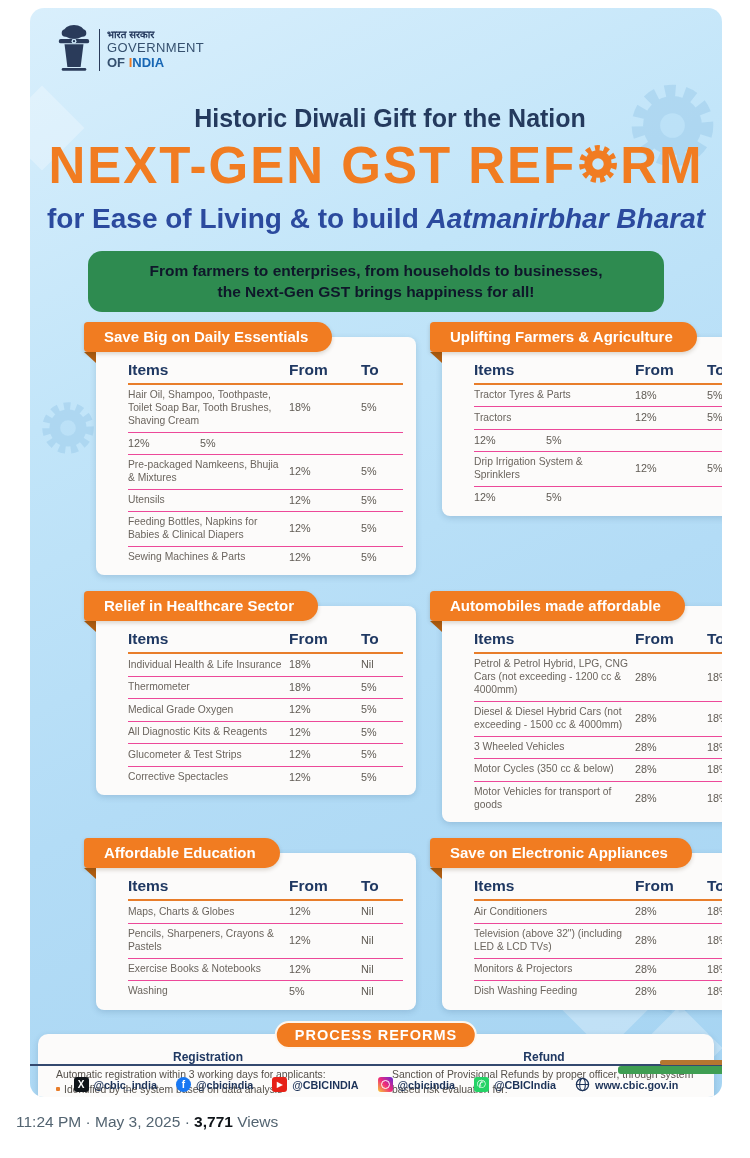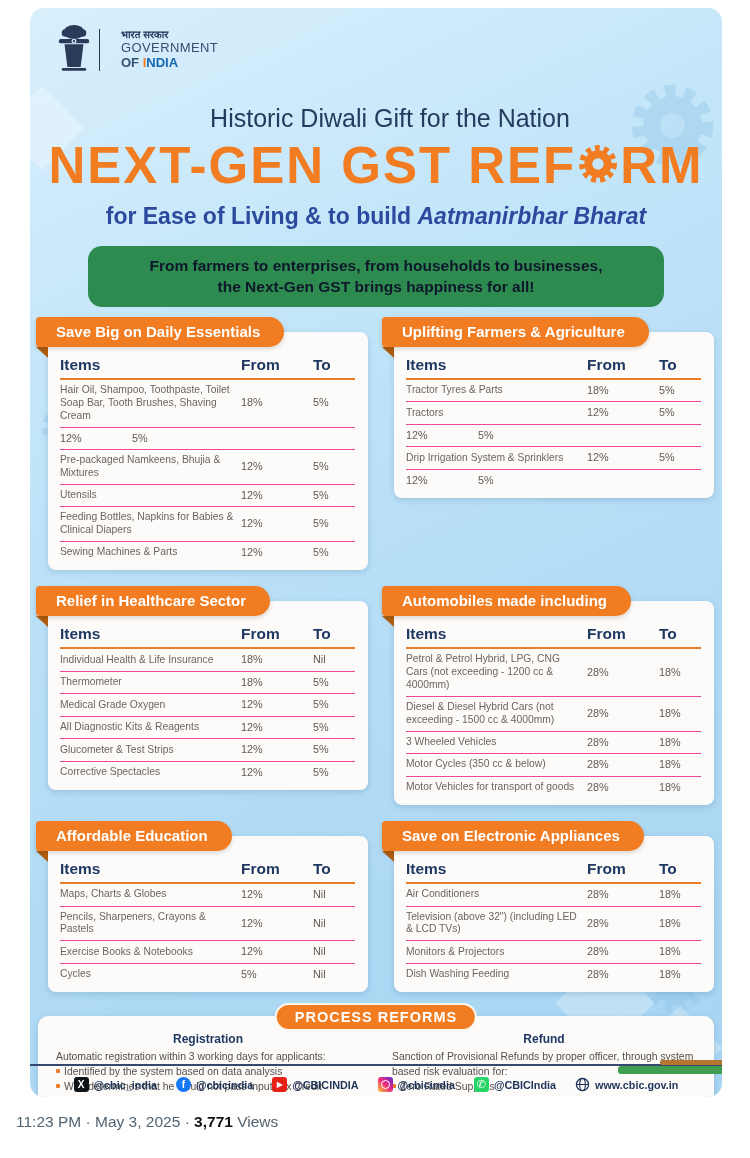--- a/index.html
+++ b/index.html
@@ -11,59 +11,59 @@
   .infographic{
     position:absolute;left:30px;top:8px;width:692px;height:1089px;
     border-radius:14px;overflow:hidden;
     background:linear-gradient(155deg,#d9effc 0%,#c2e5f9 30%,#b3dcf6 60%,#a6d4f2 100%);
   }
   .deco-gear{position:absolute;color:#8fc3e6;opacity:.38;}
   .deco-diamond{position:absolute;background:rgba(255,255,255,.28);transform:rotate(45deg);}
   
   .gov-emblem{position:absolute;top:16px;left:26px;display:flex;align-items:center;z-index:3;}
   .emblem-svg{width:36px;height:52px;}
-  .gov-text{margin-left:7px;padding-left:21px;border-left:1.5px solid #2a3b5a;line-height:1.15;}
+  .gov-text{margin-left:7px;padding-left:7px;border-left:1.5px solid #2a3b5a;line-height:1.15;}
   .gov-hindi{font-size:10px;font-weight:bold;color:#22375c;}
   .gov-line1{font-size:13px;color:#35506f;letter-spacing:.4px;}
   .gov-line2{font-size:13px;font-weight:bold;color:#35506f;}
   .gov-line2 .i-orange{color:#f17c21;}
   .gov-line2 .ndia{color:#1766b4;}
   
-  .kicker{margin-top:96px;text-align:center;font-size:25px;font-weight:normal;color:#243a5e;position:relative;z-index:2;padding-left:28px;}
+  .kicker{margin-top:96px;text-align:center;font-size:25px;font-weight:bold;color:#243a5e;position:relative;z-index:2;padding-left:28px;}
   .main-title{
     margin-top:6px;text-align:center;font-size:51px;font-weight:bold;color:#f17c21;
     letter-spacing:2px;position:relative;z-index:2;line-height:1.05;
   }
   .main-title .gear-o{display:inline-block;width:44px;height:44px;vertical-align:-3px;color:#f17c21;}
-  .subtitle{margin-top:10px;text-align:center;font-size:23px;font-weight:bold;color:#2b4a9e;position:relative;z-index:2;}
+  .subtitle{margin-top:10px;text-align:center;font-size:28px;font-weight:bold;color:#2b4a9e;position:relative;z-index:2;}
   .subtitle .it{font-style:italic;}
   .banner{
     width:556px;margin:16px auto 0;background:#2e8b50;border-radius:14px;color:#0f172a;
     font-weight:bold;font-size:15.5px;text-align:center;padding:9px 10px;line-height:1.4;
     position:relative;z-index:2;
   }
   
   .grid{
     display:grid;grid-template-columns:330px 330px;column-gap:16px;row-gap:16px;
-    padding:10px 8px 0 8px;position:relative;z-index:2;
+    padding:10px 8px 0 8px;position:relative;z-index:2;margin-left:48px;
   }
   .card{position:relative;}
   .ribbon{
     position:absolute;top:0;left:-2px;height:30px;background:#f17c21;
     border-radius:4px 16px 16px 4px;color:#fff;font-weight:bold;font-size:15px;
     line-height:30px;padding:0 24px 0 20px;z-index:3;width:max-content;max-width:300px;
     box-shadow:0 2px 4px rgba(60,40,0,.18);
   }
   .fold{
     position:absolute;top:30px;left:-2px;width:0;height:0;z-index:1;
     border-top:11px solid #ae5c10;border-left:12px solid transparent;
   }
   .card-body{
     background:#fcfbfa;border-radius:8px;margin-left:10px;margin-top:15px;
-    padding:24px 13px 7px 12px;box-shadow:0 2px 6px rgba(40,80,120,.20);
+    padding:24px 13px 7px 32px;box-shadow:0 2px 6px rgba(40,80,120,.20);
   }
   .thead{display:flex;font-weight:bold;color:#1f3862;font-size:15.5px;border-bottom:2.5px solid #e87d2a;padding-bottom:4px;}
   .c-item{flex:1;padding-right:6px;}
   .c-from{width:72px;flex-shrink:0;}
   .c-to{width:42px;flex-shrink:0;}
   .trow{display:flex;align-items:center;padding:4px 0;border-bottom:1px solid #ec4899;color:#6b655e;font-size:10.3px;line-height:1.25;}
   .trow:last-child{border-bottom:none;}
   .trow .c-from,.trow .c-to{font-size:10.8px;color:#5f5a53;}
   
   .process{
@@ -277,21 +277,21 @@
             </div>
             <div class="trow">
               <div class="c-item">Corrective Spectacles</div>
               <div class="c-from">12%</div>
               <div class="c-to">5%</div>
             </div>
           </div>
       </div>
     </div>
     <div class="card">
-      <div class="ribbon">Automobiles made including</div>
+      <div class="ribbon">Automobiles made affordable</div>
         <div class="fold"></div>
       <div class="card-body">
         <div class="thead">
             <div class="c-item">Items</div>
             <div class="c-from">From</div>
             <div class="c-to">To</div>
           </div>
         <div>
             <div class="trow">
               <div class="c-item">Petrol &amp; Petrol Hybrid, LPG, CNG Cars (not exceeding - 1200 cc &amp; 4000mm)</div>
@@ -340,21 +340,21 @@
               <div class="c-item">Pencils, Sharpeners, Crayons &amp; Pastels</div>
               <div class="c-from">12%</div>
               <div class="c-to">Nil</div>
             </div>
             <div class="trow">
               <div class="c-item">Exercise Books &amp; Notebooks</div>
               <div class="c-from">12%</div>
               <div class="c-to">Nil</div>
             </div>
             <div class="trow">
-              <div class="c-item">Cycles</div>
+              <div class="c-item">Washing</div>
               <div class="c-from">5%</div>
               <div class="c-to">Nil</div>
             </div>
           </div>
       </div>
     </div>
     <div class="card">
       <div class="ribbon">Save on Electronic Appliances</div>
         <div class="fold"></div>
       <div class="card-body">
@@ -447,19 +447,19 @@
           <circle cx="8" cy="8" r="6.5" fill="none" stroke="#1d3359" stroke-width="1.4"></circle>
           <ellipse cx="8" cy="8" rx="3" ry="6.5" fill="none" stroke="#1d3359" stroke-width="1.2"></ellipse>
           <line x1="1.5" y1="8" x2="14.5" y2="8" stroke="#1d3359" stroke-width="1.2"></line>
         </svg>
         <span class="handle">www.cbic.gov.in</span>
       </div>
   </div>
 </div>
 
 <div class="tweet-meta">
-  <span>11:23 PM</span>
+  <span>11:24 PM</span>
   <span>·</span>
   <span>May 3, 2025</span>
   <span>·</span>
   <span class="views-count">3,771</span>
   <span>Views</span>
 </div>
 
 </body></html>

